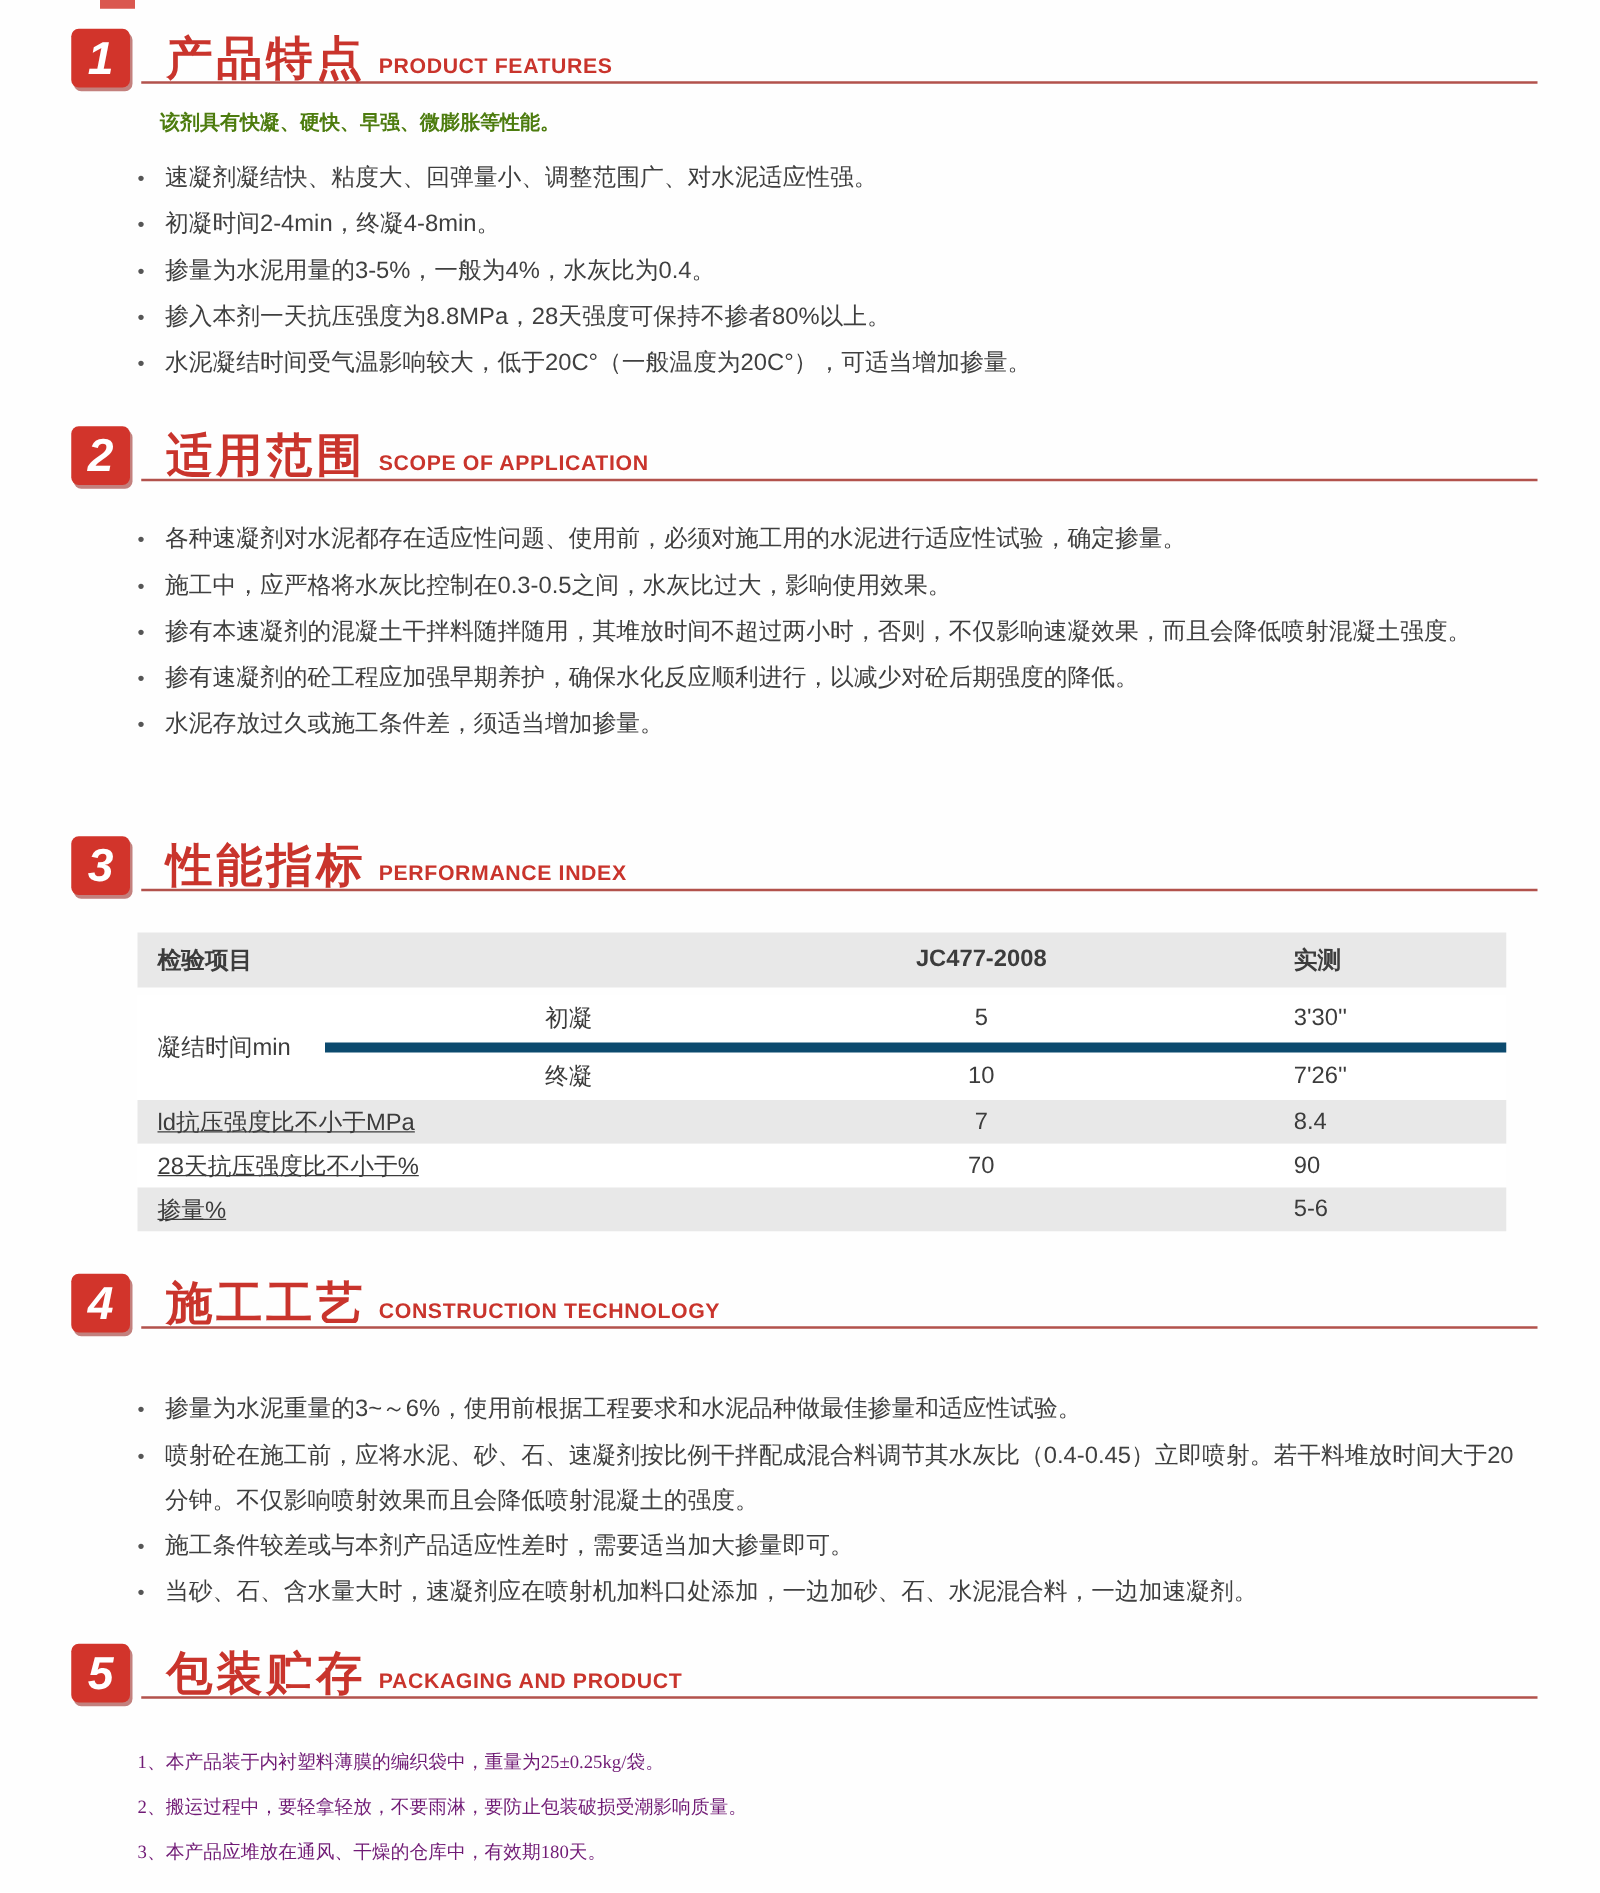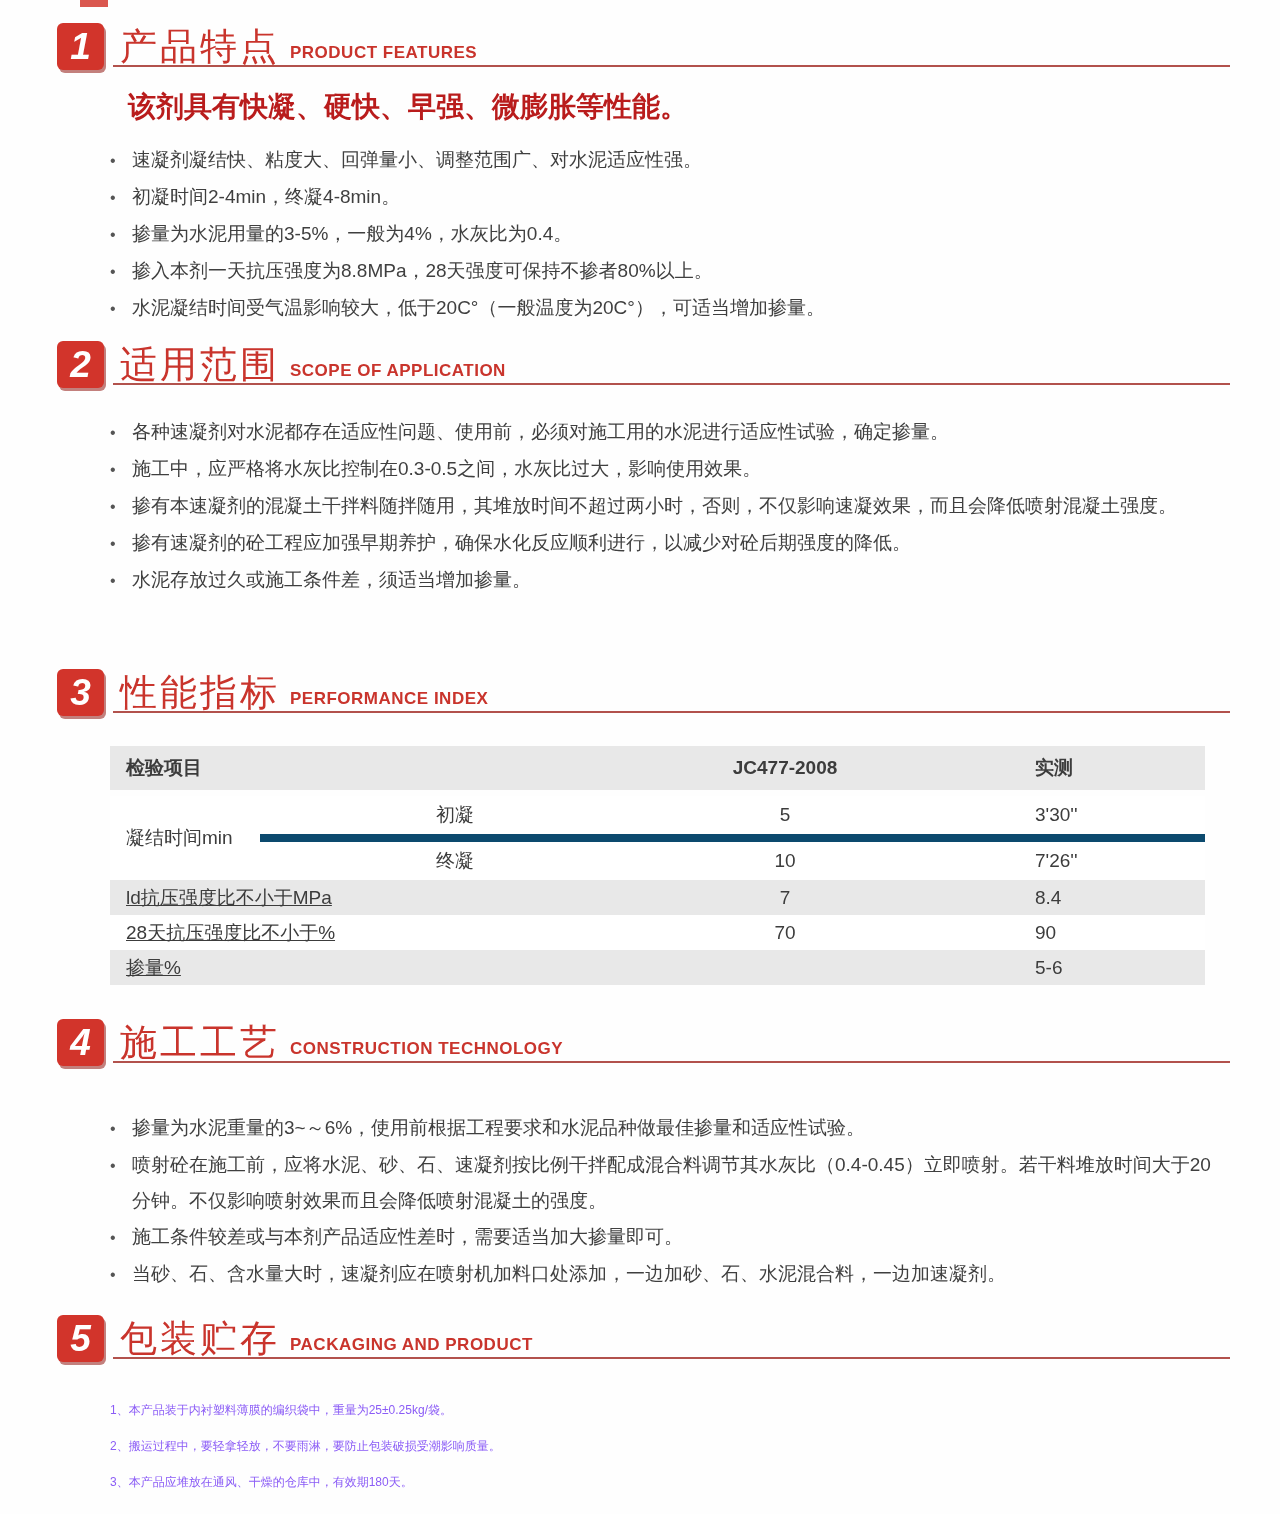--- a/index.html
+++ b/index.html
@@ -23,37 +23,37 @@
   .hrow{position:relative;z-index:1;display:flex;align-items:flex-end;height:50px;}
   .badge{
     width:47px;height:47px;flex:0 0 47px;
     background:#d2342b;border-radius:6px;
     color:#fff;font-weight:bold;font-style:italic;font-size:37px;
     display:flex;align-items:center;justify-content:center;
     box-shadow:2px 3px 0 rgba(146,24,18,.55);
     line-height:1;
   }
   .htitle{
-    color:#c9342c;font-size:37px;font-weight:normal;line-height:1;
-    margin-left:16px;letter-spacing:3px;padding-bottom:5px;
+    color:#c9342c;font-size:37px;font-weight:bold;line-height:1;
+    margin-left:29px;letter-spacing:3px;padding-bottom:5px;
   }
   .hsub{
     color:#c9342c;font-size:17px;font-weight:bold;letter-spacing:.5px;
     margin-left:10px;padding-bottom:7px;white-space:nowrap;
   }
 
   
-  .intro{margin:18px 50px 0 128px;font-size:28px;font-weight:bold;color:#b91c1c;}
+  .intro{margin:18px 50px 0 128px;font-size:16px;font-weight:bold;color:#4d7c0f;}
   .blist{margin:16px 50px 0 110px;width:1110px;}
   .bullet{display:flex;font-size:19px;line-height:36px;color:#3f3f3f;}
   .dot{flex:0 0 22px;color:#555;}
   .dot::before{content:"•";font-size:16px;}
   .btext{flex:1;}
   .nlist{margin:30px 50px 0 110px;width:1110px;}
-  .nitem{font-size:12px;line-height:36px;color:#8b5cf6;}
+  .nitem{font-size:15px;line-height:36px;color:#701a75;font-family:Liberation Serif, serif;}
 
   
   .ptable{margin:30px 0 0 110px;width:1095px;font-size:19px;color:#3c3c3c;}
   .t-head{
     display:grid;grid-template-columns:150px 390px 270px 285px;
     background:#e8e8e8;height:44px;align-items:center;font-weight:bold;
   }
   .t-head .c1{padding-left:16px;}
   .cc{text-align:center;}
   .c4pad{text-align:left;padding-left:115px;}

